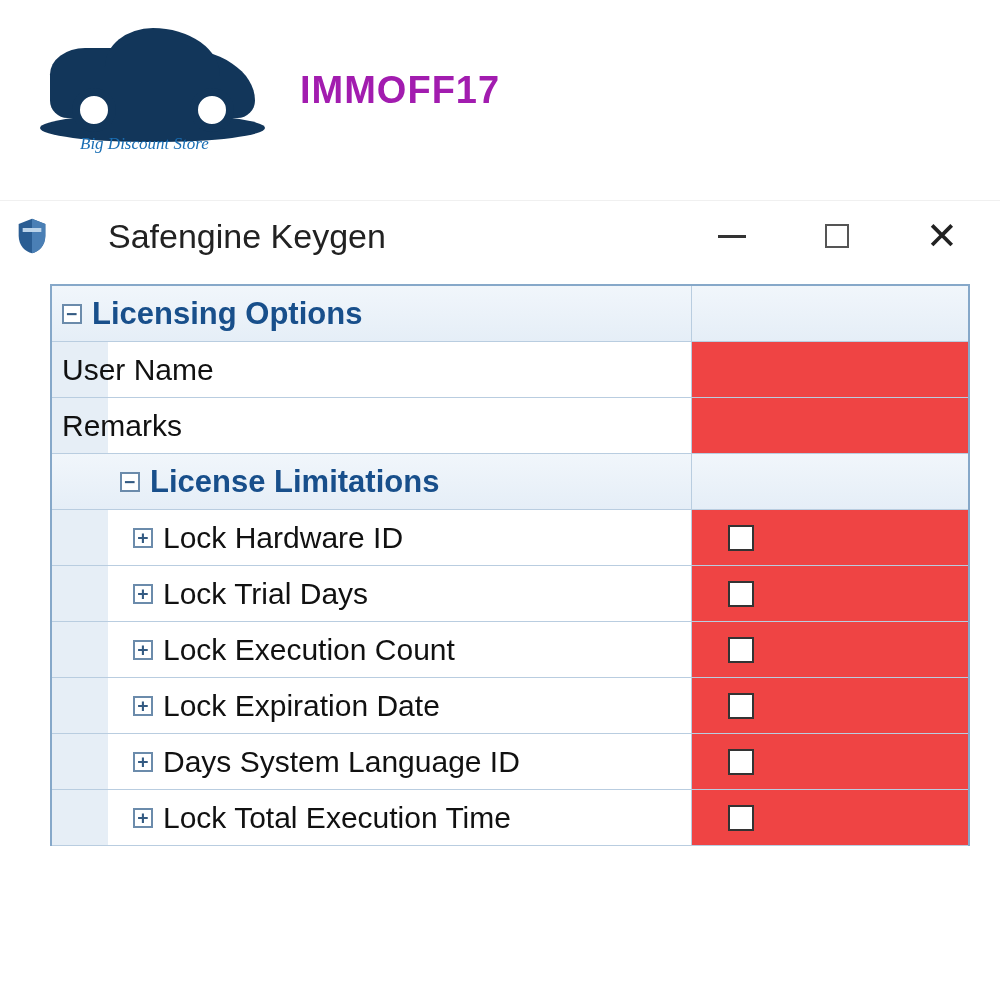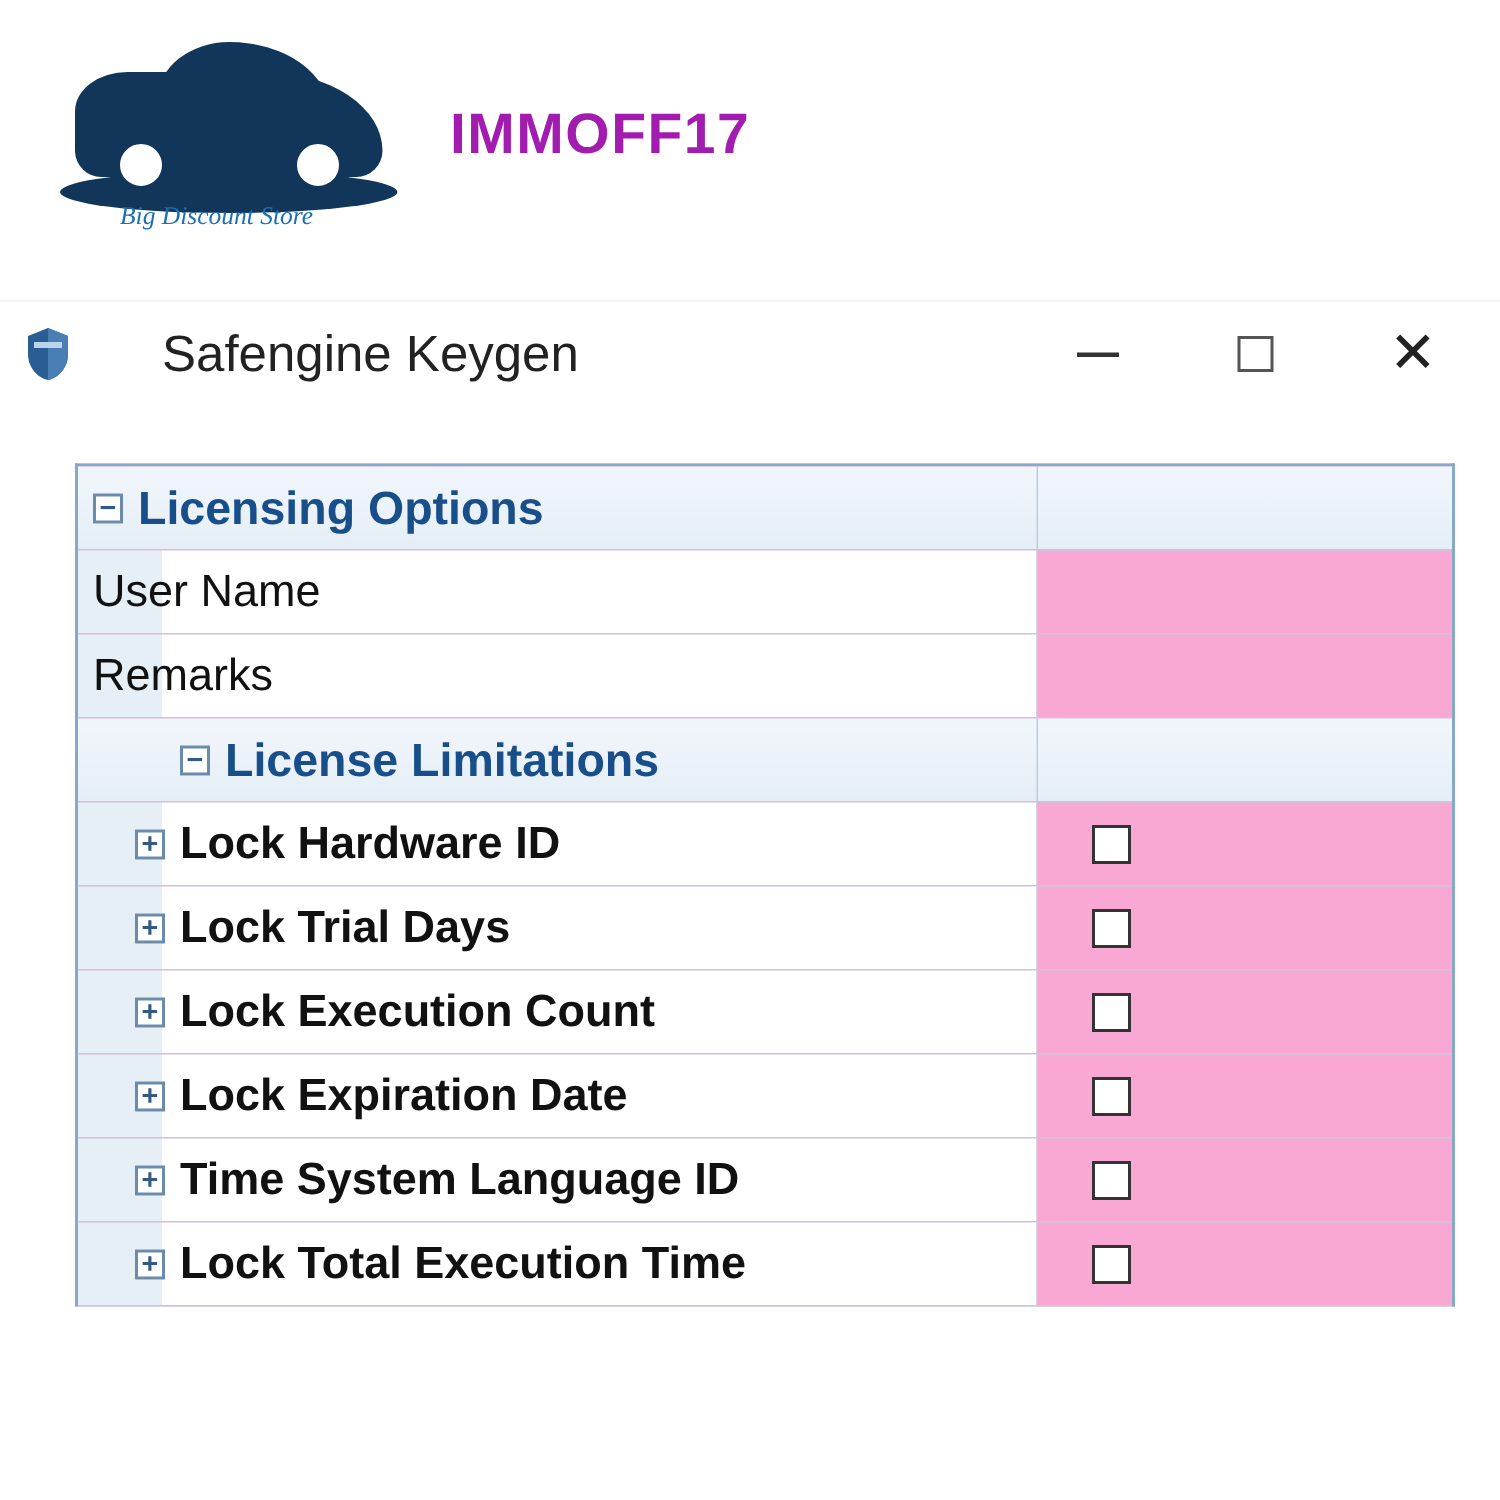--- a/index.html
+++ b/index.html
@@ -134,24 +134,24 @@
   }
   .win-close {
     font-size: 38px;
     line-height: 1;
     color: #222;
     font-weight: 300;
   }
 
   
   .propgrid {
-    margin: 38px 30px 0 50px;
+    margin: 13px 30px 0 50px;
     border: 2px solid #86a8c9;
     border-bottom: none;
-    background: #f9a8d4;
+    background: #ef4444;
   }
   .row {
     display: flex;
     align-items: stretch;
     border-bottom: 1px solid #b9cde0;
     min-height: 56px;
   }
   .row .label-cell {
     width: 640px;
     display: flex;
@@ -180,22 +180,21 @@
     font-size: 31px;
     border-right: 1px solid #b9cde0;
   }
   .sub-header .label-cell {
     padding-left: 68px;
   }
 
   
   .child .label-cell {
     background: linear-gradient(to right, #e6eef6 0px, #e6eef6 56px, #ffffff 56px);
-    padding-left: 38px;
-    font-weight: bold;
+    padding-left: 81px;
   }
   .simple .label-cell {
     background: linear-gradient(to right, #e6eef6 0px, #e6eef6 56px, #ffffff 56px);
   }
 
   
   .expander {
     width: 20px;
     height: 20px;
     border: 2px solid #6b8bab;
@@ -326,21 +325,21 @@
         <span>Lock Expiration Date</span>
       </div>
       <div class="value-cell">
           <div class="checkbox"></div>
         </div>
     </div>
 
     <div class="row child">
       <div class="label-cell">
         <span class="expander plus"></span>
-        <span>Time System Language ID</span>
+        <span>Days System Language ID</span>
       </div>
       <div class="value-cell">
           <div class="checkbox"></div>
         </div>
     </div>
 
 
     <div class="row child">
       <div class="label-cell">
         <span class="expander plus"></span>

